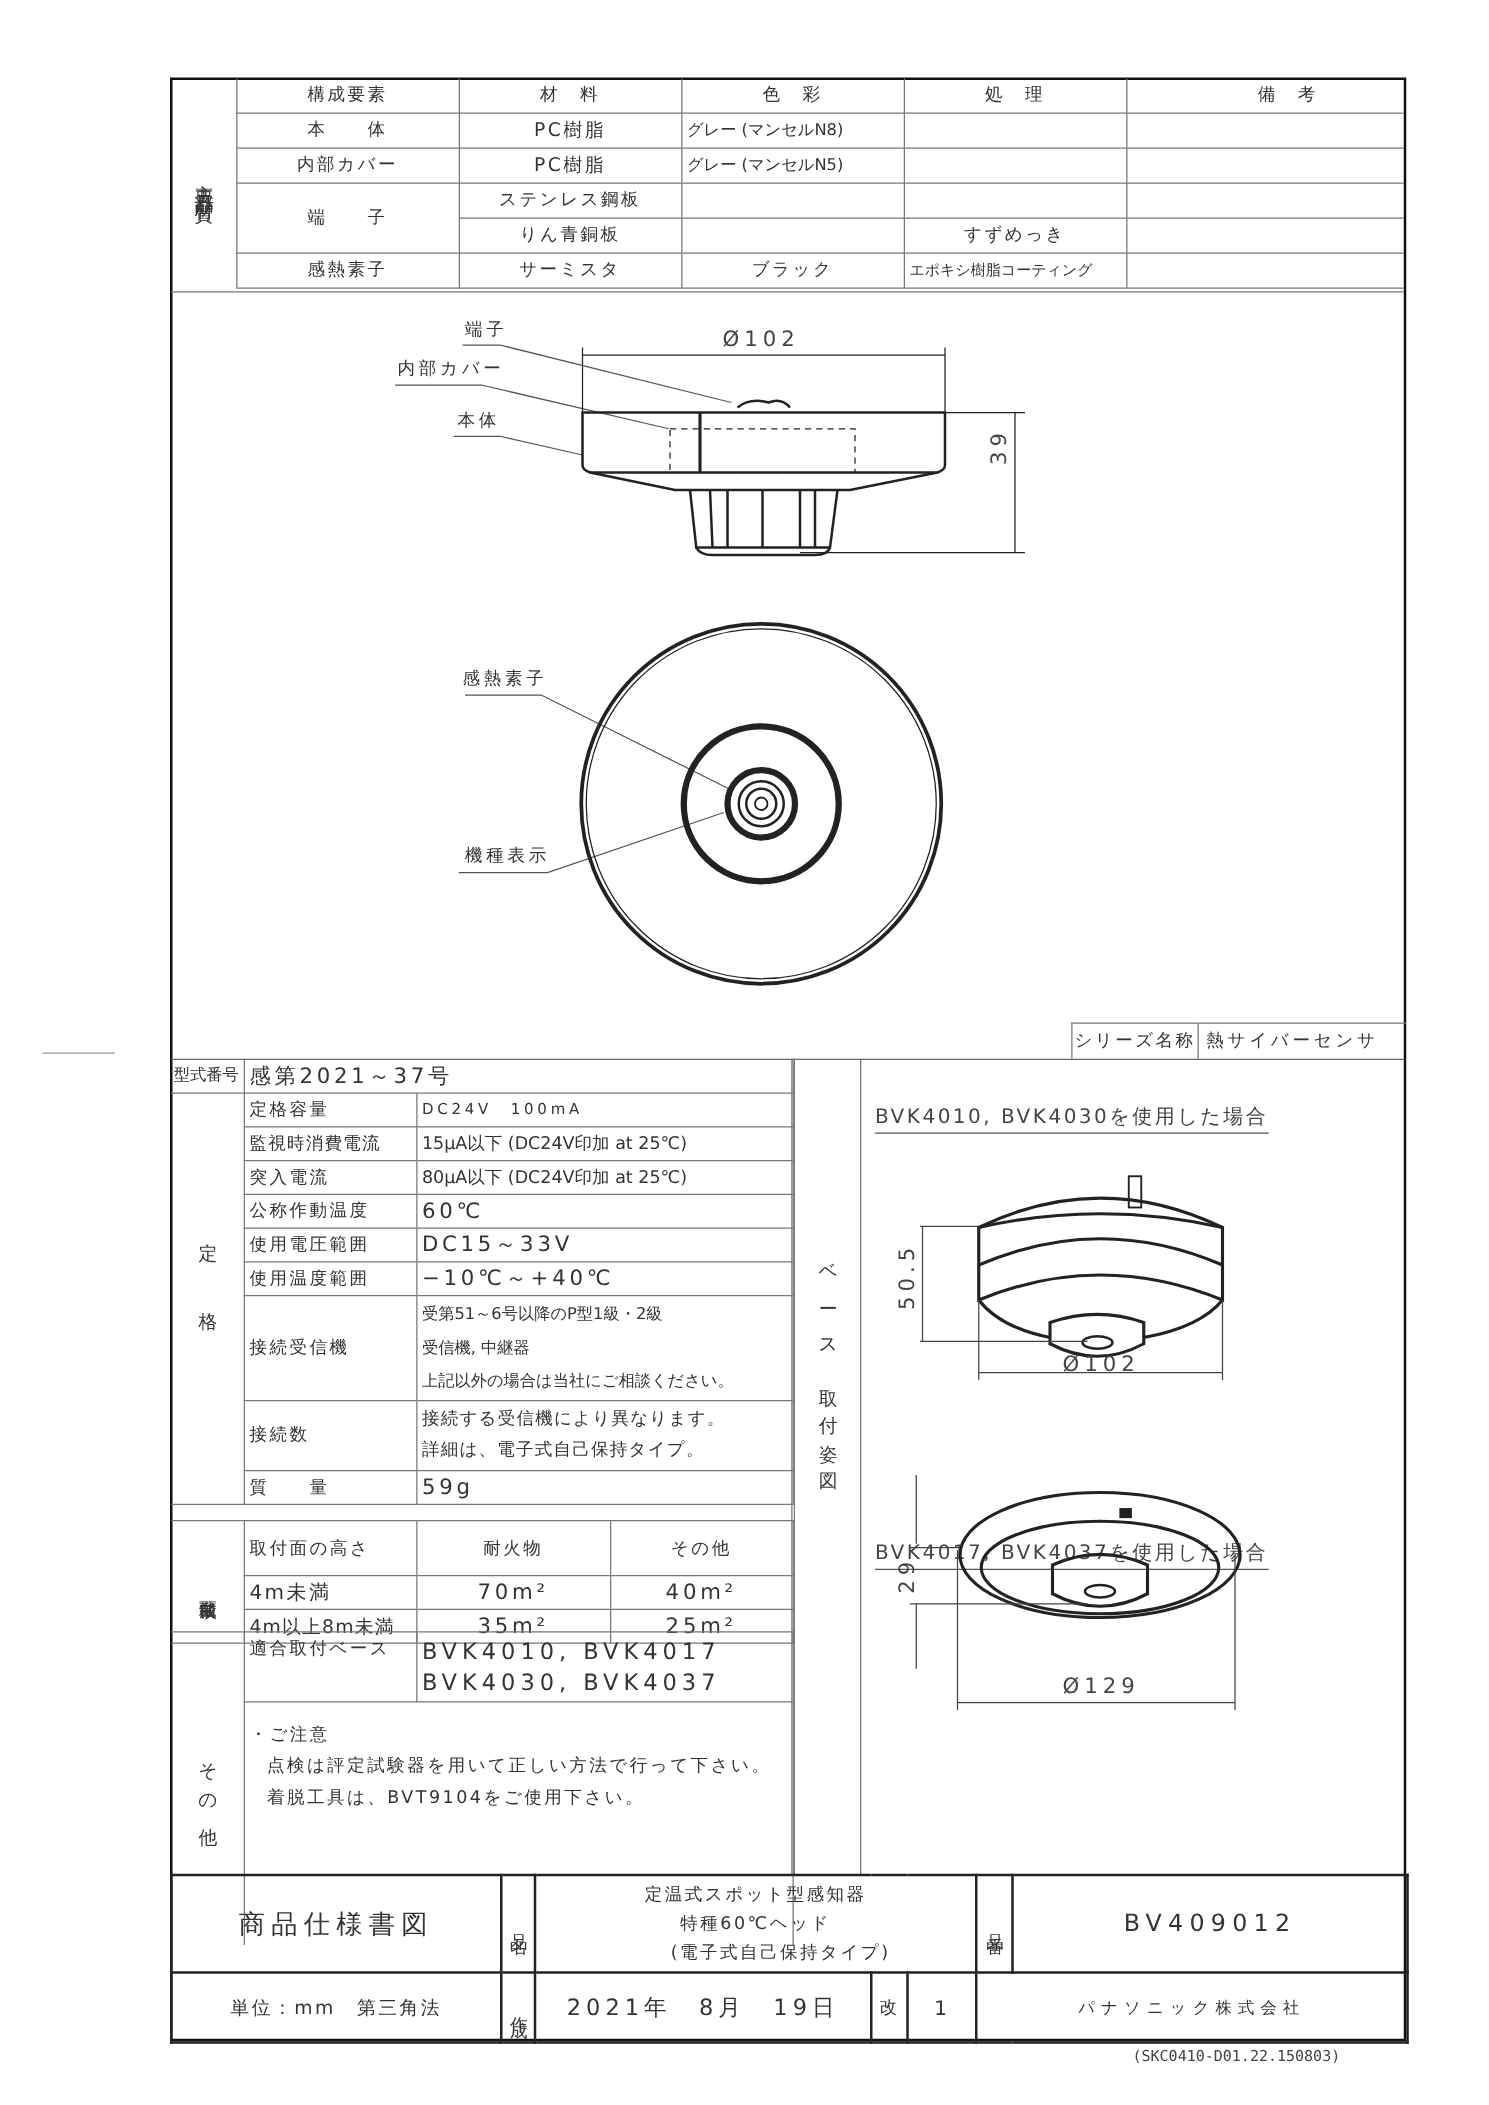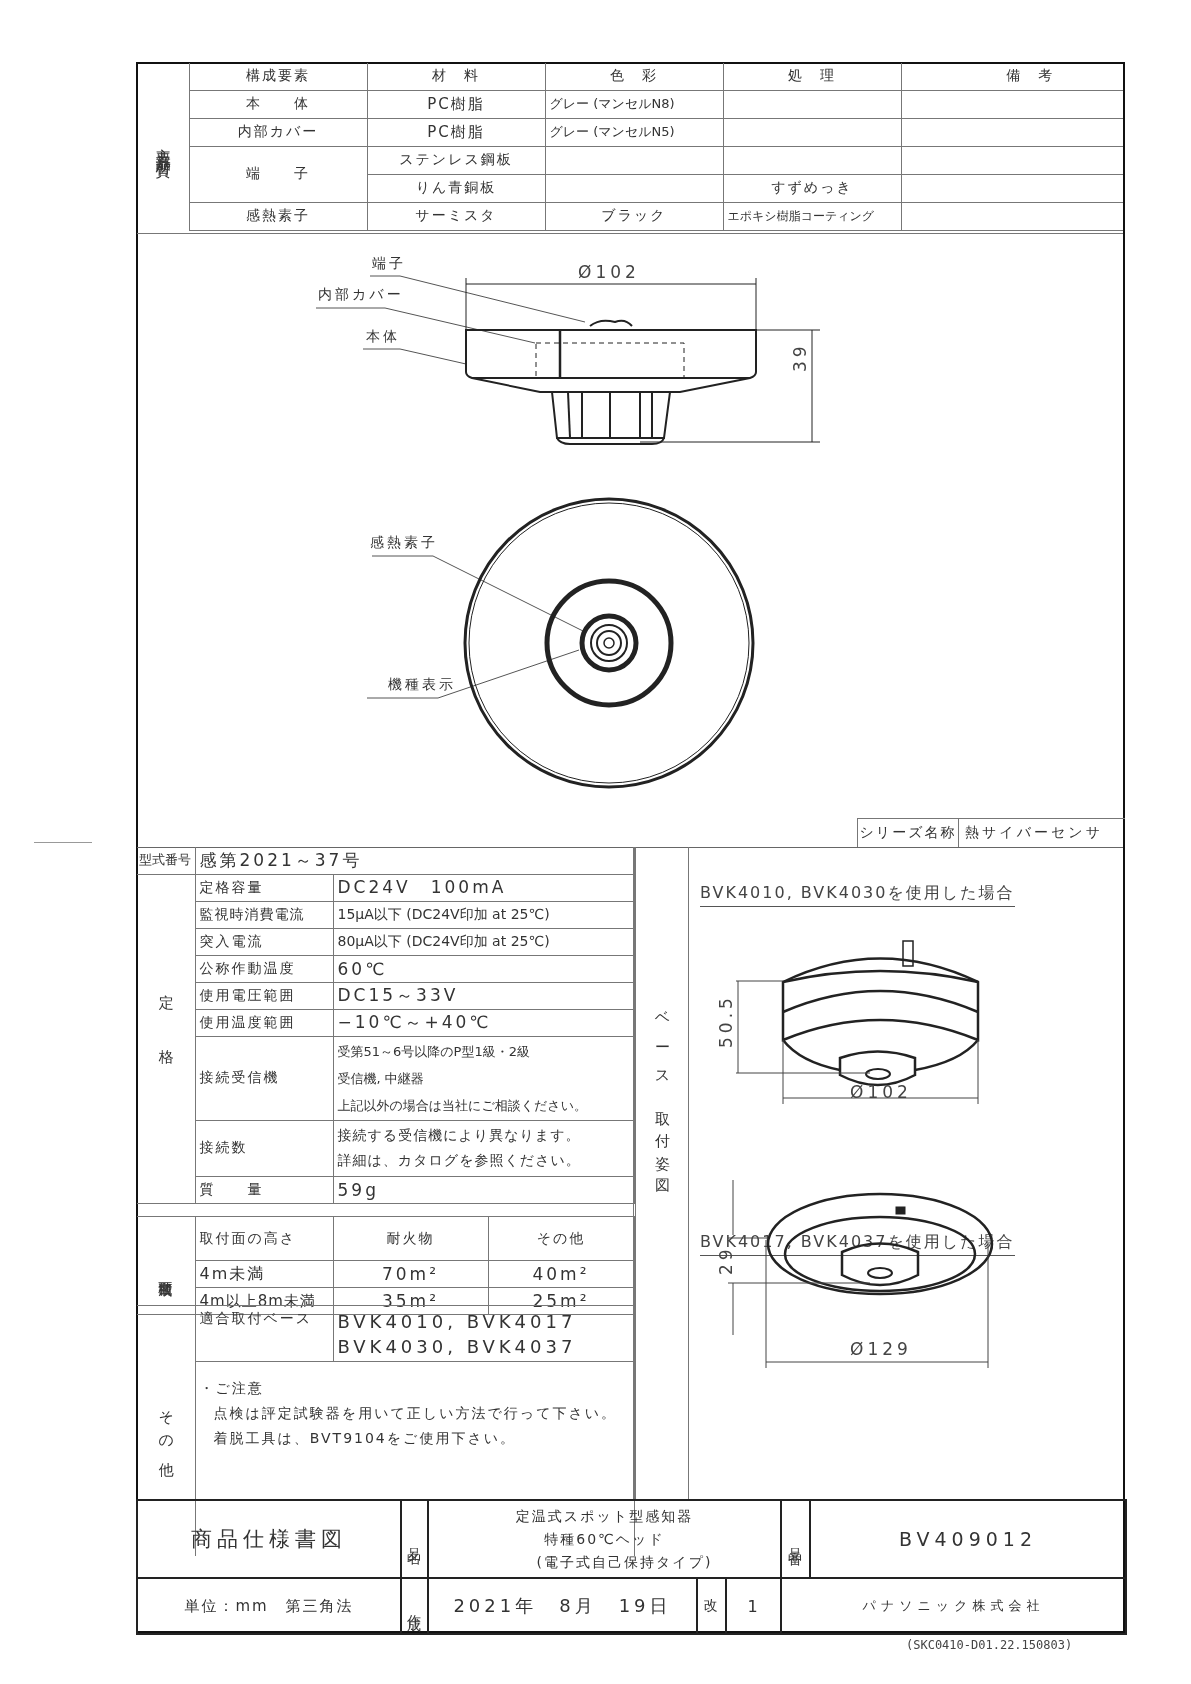--- a/index.html
+++ b/index.html
@@ -124,21 +124,21 @@
     <circle cx="609" cy="643" r="144" stroke-width="3"></circle>
     <circle cx="609" cy="643" r="140" stroke-width="1"></circle>
     <circle cx="609" cy="643" r="62" stroke-width="5"></circle>
     <circle cx="609" cy="643" r="27" stroke-width="5"></circle>
     <circle cx="609" cy="643" r="18" stroke-width="2"></circle>
     <circle cx="609" cy="643" r="12" stroke-width="2"></circle>
     <circle cx="609" cy="643" r="5" stroke-width="1.5"></circle>
   </g>
 </svg>
 <span class="abs lbl" style="left:370px;top:534px;">感熱素子</span>
-<span class="abs lbl" style="left:388px;top:676px;">機種表示</span>
+<span class="abs lbl" style="left:372px;top:676px;">機種表示</span>
 
 <div class="abs" style="left:857px;top:818px;width:268px;height:29px;border-top:1px solid #777;border-left:1px solid #777;display:flex;">
   <div style="width:100px;border-right:1px solid #777;font-size:14px;letter-spacing:2px;display:flex;align-items:center;justify-content:center;">シリーズ名称</div>
   <div style="flex:1;font-size:14px;letter-spacing:3px;display:flex;align-items:center;padding-left:6px;">熱サイバーセンサ</div>
 </div>
 
 <div class="abs" style="left:137px;top:847px;width:986px;height:1px;background:#666;"></div>
 
 <table class="abs" style="left:137px;top:847px;width:497px;">
   <colgroup>
@@ -150,21 +150,21 @@
   <tbody>
       <tr style="height:27px">
     <td style="border-left:none;border-top:none;font-size:13px;letter-spacing:0;padding:0 2px;">型式番号</td>
     <td colspan="3" style="border-top:none;font-size:17px;letter-spacing:3px;">感第2021～37号</td>
   </tr>
   <tr style="height:27px">
     <td rowspan="10" class="c" style="border-left:none;padding:0;">
       <span class="vert" style="letter-spacing:55px;">定格</span>
     </td>
     <td>定格容量</td>
-    <td colspan="2" style="font-size:17px;letter-spacing:3px;margin-left:20px;">DC24V　100mA</td>
+    <td colspan="2" style="font-size:12px;letter-spacing:3px;margin-left:20px;">DC24V　100mA</td>
   </tr>
   <tr style="height:27px">
     <td style="letter-spacing:1px;">監視時消費電流</td>
     <td colspan="2" style="font-size:14px;letter-spacing:0;">15μA以下 (DC24V印加 at 25℃)</td>
   </tr>
   <tr style="height:27px">
     <td>突入電流</td>
     <td colspan="2" style="font-size:14px;letter-spacing:0;">80μA以下 (DC24V印加 at 25℃)</td>
   </tr>
   <tr style="height:27px">
@@ -184,21 +184,21 @@
     <td colspan="2" style="font-size:13px;letter-spacing:0;line-height:27px;">
       <div>受第51～6号以降のP型1級・2級</div>
       <div>受信機, 中継器</div>
       <div>上記以外の場合は当社にご相談ください。</div>
     </td>
   </tr>
   <tr style="height:56px">
     <td>接続数</td>
     <td colspan="2" style="font-size:14px;letter-spacing:1px;line-height:25px;">
       <div>接続する受信機により異なります。</div>
-      <div>詳細は、カタログを参照ください。</div>
+      <div>詳細は、電子式自己保持タイプ。</div>
     </td>
   </tr>
   <tr style="height:27px">
     <td>質　　量</td>
     <td colspan="2" style="font-size:17px;letter-spacing:3px;">59g</td>
   </tr>
   <tr style="height:0">
         <td colspan="3" style="border:none;padding:0;"></td>
       </tr>
 </tbody>

